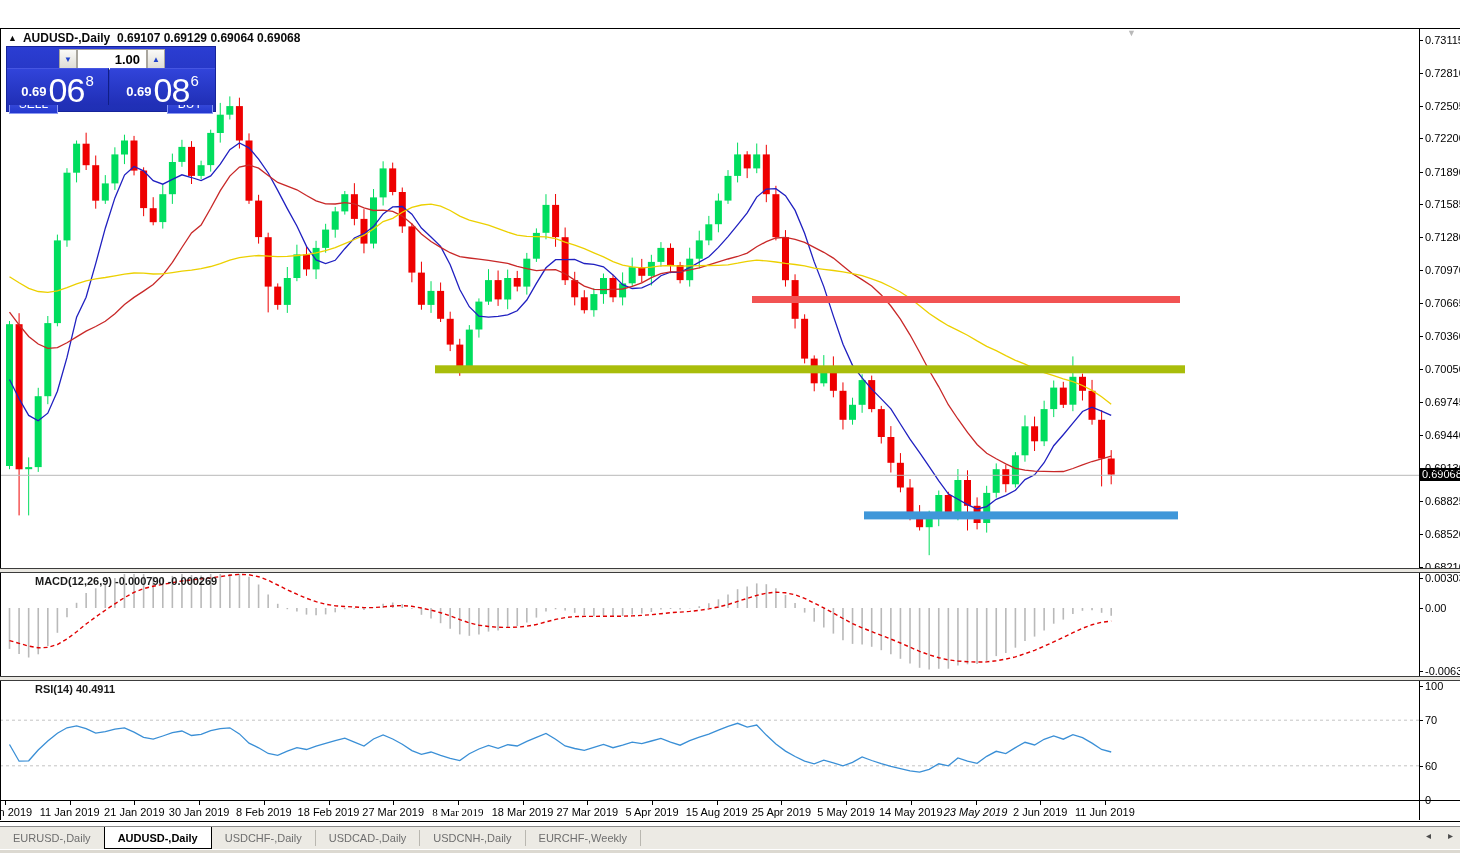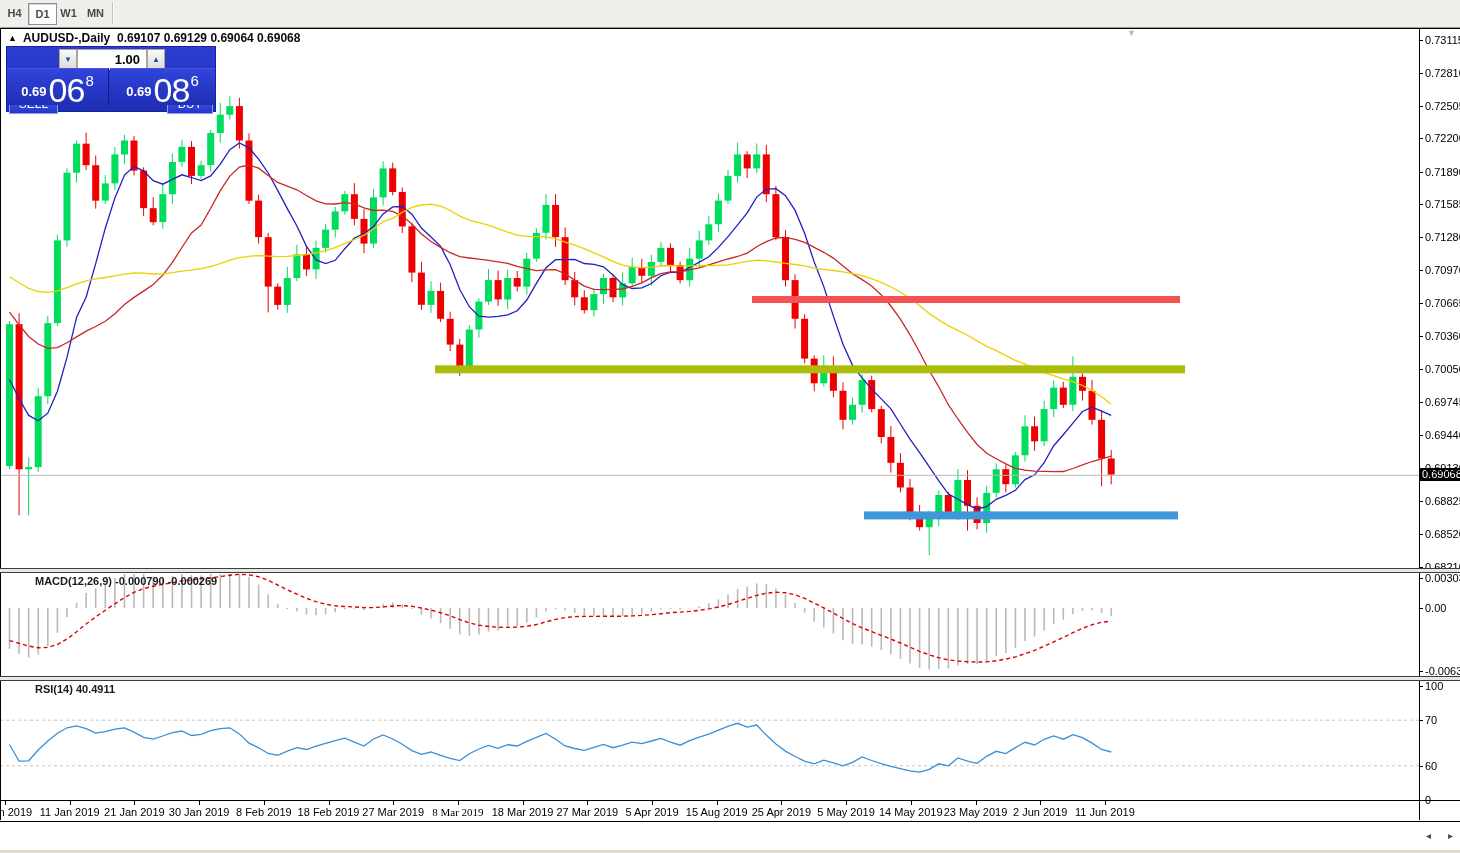--- a/index.html
+++ b/index.html
@@ -55,27 +55,20 @@
   .sym-tab.active{background:#fff;border:1px solid #000;border-top:none;color:#000;font-weight:bold;}
   .tab-div{width:1px;margin:3px 0;background:#b9b7b0;}
   .tab-arrow{position:absolute;top:4px;font-size:10px;color:#4c4c4c;}
   #status-strip{position:absolute;left:0;top:849px;width:1460px;height:4px;background:#dcd9d1;border-top:1px solid #fff;}
 </style>
 </head>
 <body>
 
 <div id="app">
 
-  <div id="toolbar">
-    <div id="tf-sep"></div>
-  <div class="tf-btn" style="left: 1px;">H4</div>
-      <div class="tf-btn active" style="left: 28px;">D1</div>
-      <div class="tf-btn" style="left: 55px;">W1</div>
-      <div class="tf-btn" style="left: 82px;">MN</div>
-    </div>
 
   <div id="chart-frame">
     <svg id="plot-svg" width="1460" height="794">
         <g>
           <line x1="9.5" x2="9.5" y1="293.0" y2="441.2" stroke="#00dd5e"></line>
           <rect x="6.0" y="296.2" width="7" height="141.8" fill="#00dd5e"></rect>
           <line x1="19.08" x2="19.08" y1="285.2" y2="487.4" stroke="#ee0000"></line>
           <rect x="15.6" y="296.2" width="7" height="145.1" fill="#ee0000"></rect>
           <line x1="28.66" x2="28.66" y1="429.4" y2="487.4" stroke="#00dd5e"></line>
           <rect x="25.2" y="439.1" width="7" height="2.1" fill="#00dd5e"></rect>
@@ -533,31 +526,43 @@
       <div class="xtick" style="left: 652px; top: 778px;">5 Apr 2019</div>
       <div class="xtickmark" style="left: 652px; top: 773px;"></div>
       <div class="xtick" style="left: 716.7px; top: 778px;">15 Aug 2019</div>
       <div class="xtickmark" style="left: 716.7px; top: 773px;"></div>
       <div class="xtick" style="left: 781.4px; top: 778px;">25 Apr 2019</div>
       <div class="xtickmark" style="left: 781.4px; top: 773px;"></div>
       <div class="xtick" style="left: 846.1px; top: 778px;">5 May 2019</div>
       <div class="xtickmark" style="left: 846.1px; top: 773px;"></div>
       <div class="xtick" style="left: 910.8px; top: 778px;">14 May 2019</div>
       <div class="xtickmark" style="left: 910.8px; top: 773px;"></div>
-      <div class="xtick" style="left: 975.5px; top: 778px;">23 May 2019</div>
+      <div class="xtick" style="left: 975.5px; top: 778px; font-style: italic;">23 May 2019</div>
       <div class="xtickmark" style="left: 975.5px; top: 773px;"></div>
       <div class="xtick" style="left: 1040.2px; top: 778px;">2 Jun 2019</div>
       <div class="xtickmark" style="left: 1040.2px; top: 773px;"></div>
       <div class="xtick" style="left: 1104.9px; top: 778px;">11 Jun 2019</div>
       <div class="xtickmark" style="left: 1104.9px; top: 773px;"></div>
       <div class="frame-line" style="left: 0px; top: 0px; width: 1460px; height: 1px;"></div>
       <div class="frame-line" style="left: 1419px; top: 0px; width: 1px; height: 792px;"></div>
       <div class="frame-line" style="left: 0px; top: 0px; width: 1px; height: 792px;"></div>
       <div class="frame-line" style="left: 0px; top: 772px; width: 1460px; height: 1px;"></div>
       <div class="frame-line" style="left: 0px; top: 793px; width: 1460px; height: 1px;"></div>
       <div class="splitter" style="top: 540px;"></div>
       <div class="splitter" style="top: 648px;"></div>
     </div>
 
+  <div id="tabbar">
+      <div class="sym-tab">EURUSD-,Daily</div>
+      <div class="sym-tab active">AUDUSD-,Daily</div>
+      <div class="sym-tab">USDCHF-,Daily</div>
+      <div class="tab-div"></div>
+      <div class="sym-tab">USDCAD-,Daily</div>
+      <div class="tab-div"></div>
+      <div class="sym-tab">USDCNH-,Daily</div>
+      <div class="tab-div"></div>
+      <div class="sym-tab">EURCHF-,Weekly</div>
+      <div class="tab-div"></div>
+    </div>
   <span class="tab-arrow" style="left:1426px;top:830px;">◂</span>
   <span class="tab-arrow" style="left:1448px;top:830px;">▸</span>
   <div id="status-strip"></div>
 </div>
 
 </body></html>

